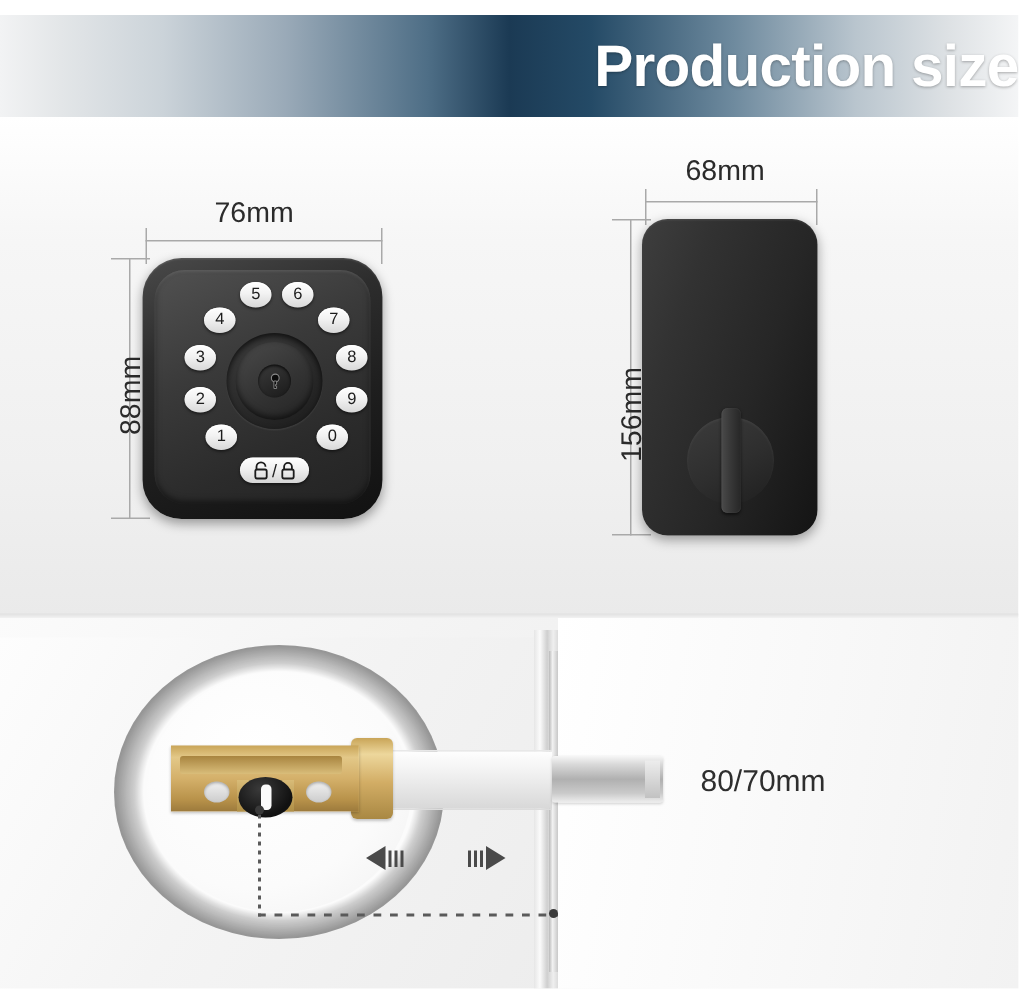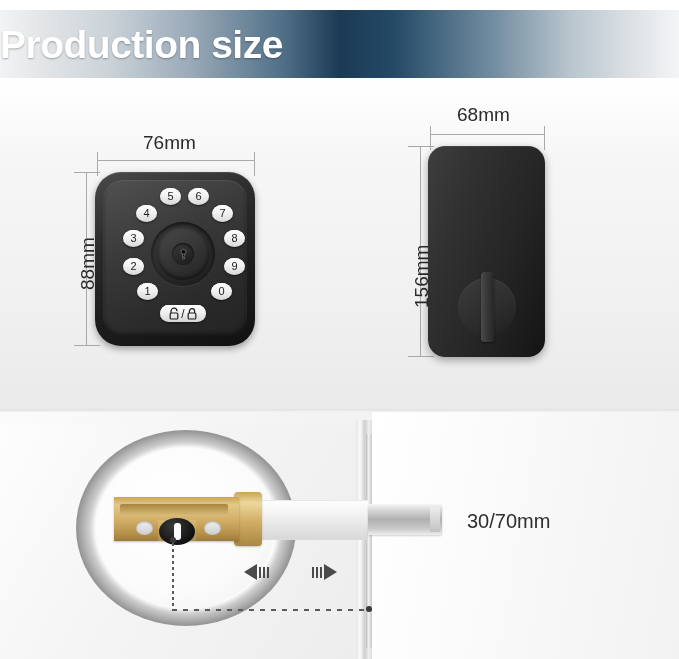--- a/index.html
+++ b/index.html
@@ -12,21 +12,21 @@
   }
   #root{position:relative;width:679px;height:659px;overflow:hidden;}
 
   
   .banner{
     position:absolute;left:0;top:10px;width:679px;height:68px;
     background:linear-gradient(to right,
       #f2f3f4 0%, #e3e6e8 6%, #cbd3d9 16%, #9aaab8 28%,
       #4e6e86 42%, #1b3a54 50%, #244a66 58%, #6e8a9e 72%,
       #b9c5ce 84%, #dde1e4 93%, #f4f5f6 100%);
-    display:flex;align-items:center;justify-content:flex-start;
+    display:flex;align-items:center;justify-content:flex-end;
   }
   .banner-title{
     color:#ffffff;font-size:39px;font-weight:bold;
     letter-spacing:-0.5px;line-height:1;
     text-shadow:0 1px 2px rgba(0,0,0,0.30);
     white-space:nowrap;
   }
 
   
   .top-section{
@@ -350,16 +350,16 @@
     </div>
     <div class="tri-right"></div>
   </div>
 
   <div class="dot-node" style="left:170px;top:537px;"></div>
   <div class="dot-line-v" style="left:172px;top:543px;height:68px;"></div>
   <div class="dot-line-h" style="left:172px;top:609px;width:200px;"></div>
   <div class="dot-node" style="left:366px;top:606px;"></div>
 
   <div class="caption">
-    <div>30/70mm</div>
+    <div>80/70mm</div>
   </div>
 
 </div>
 
 </body></html>

